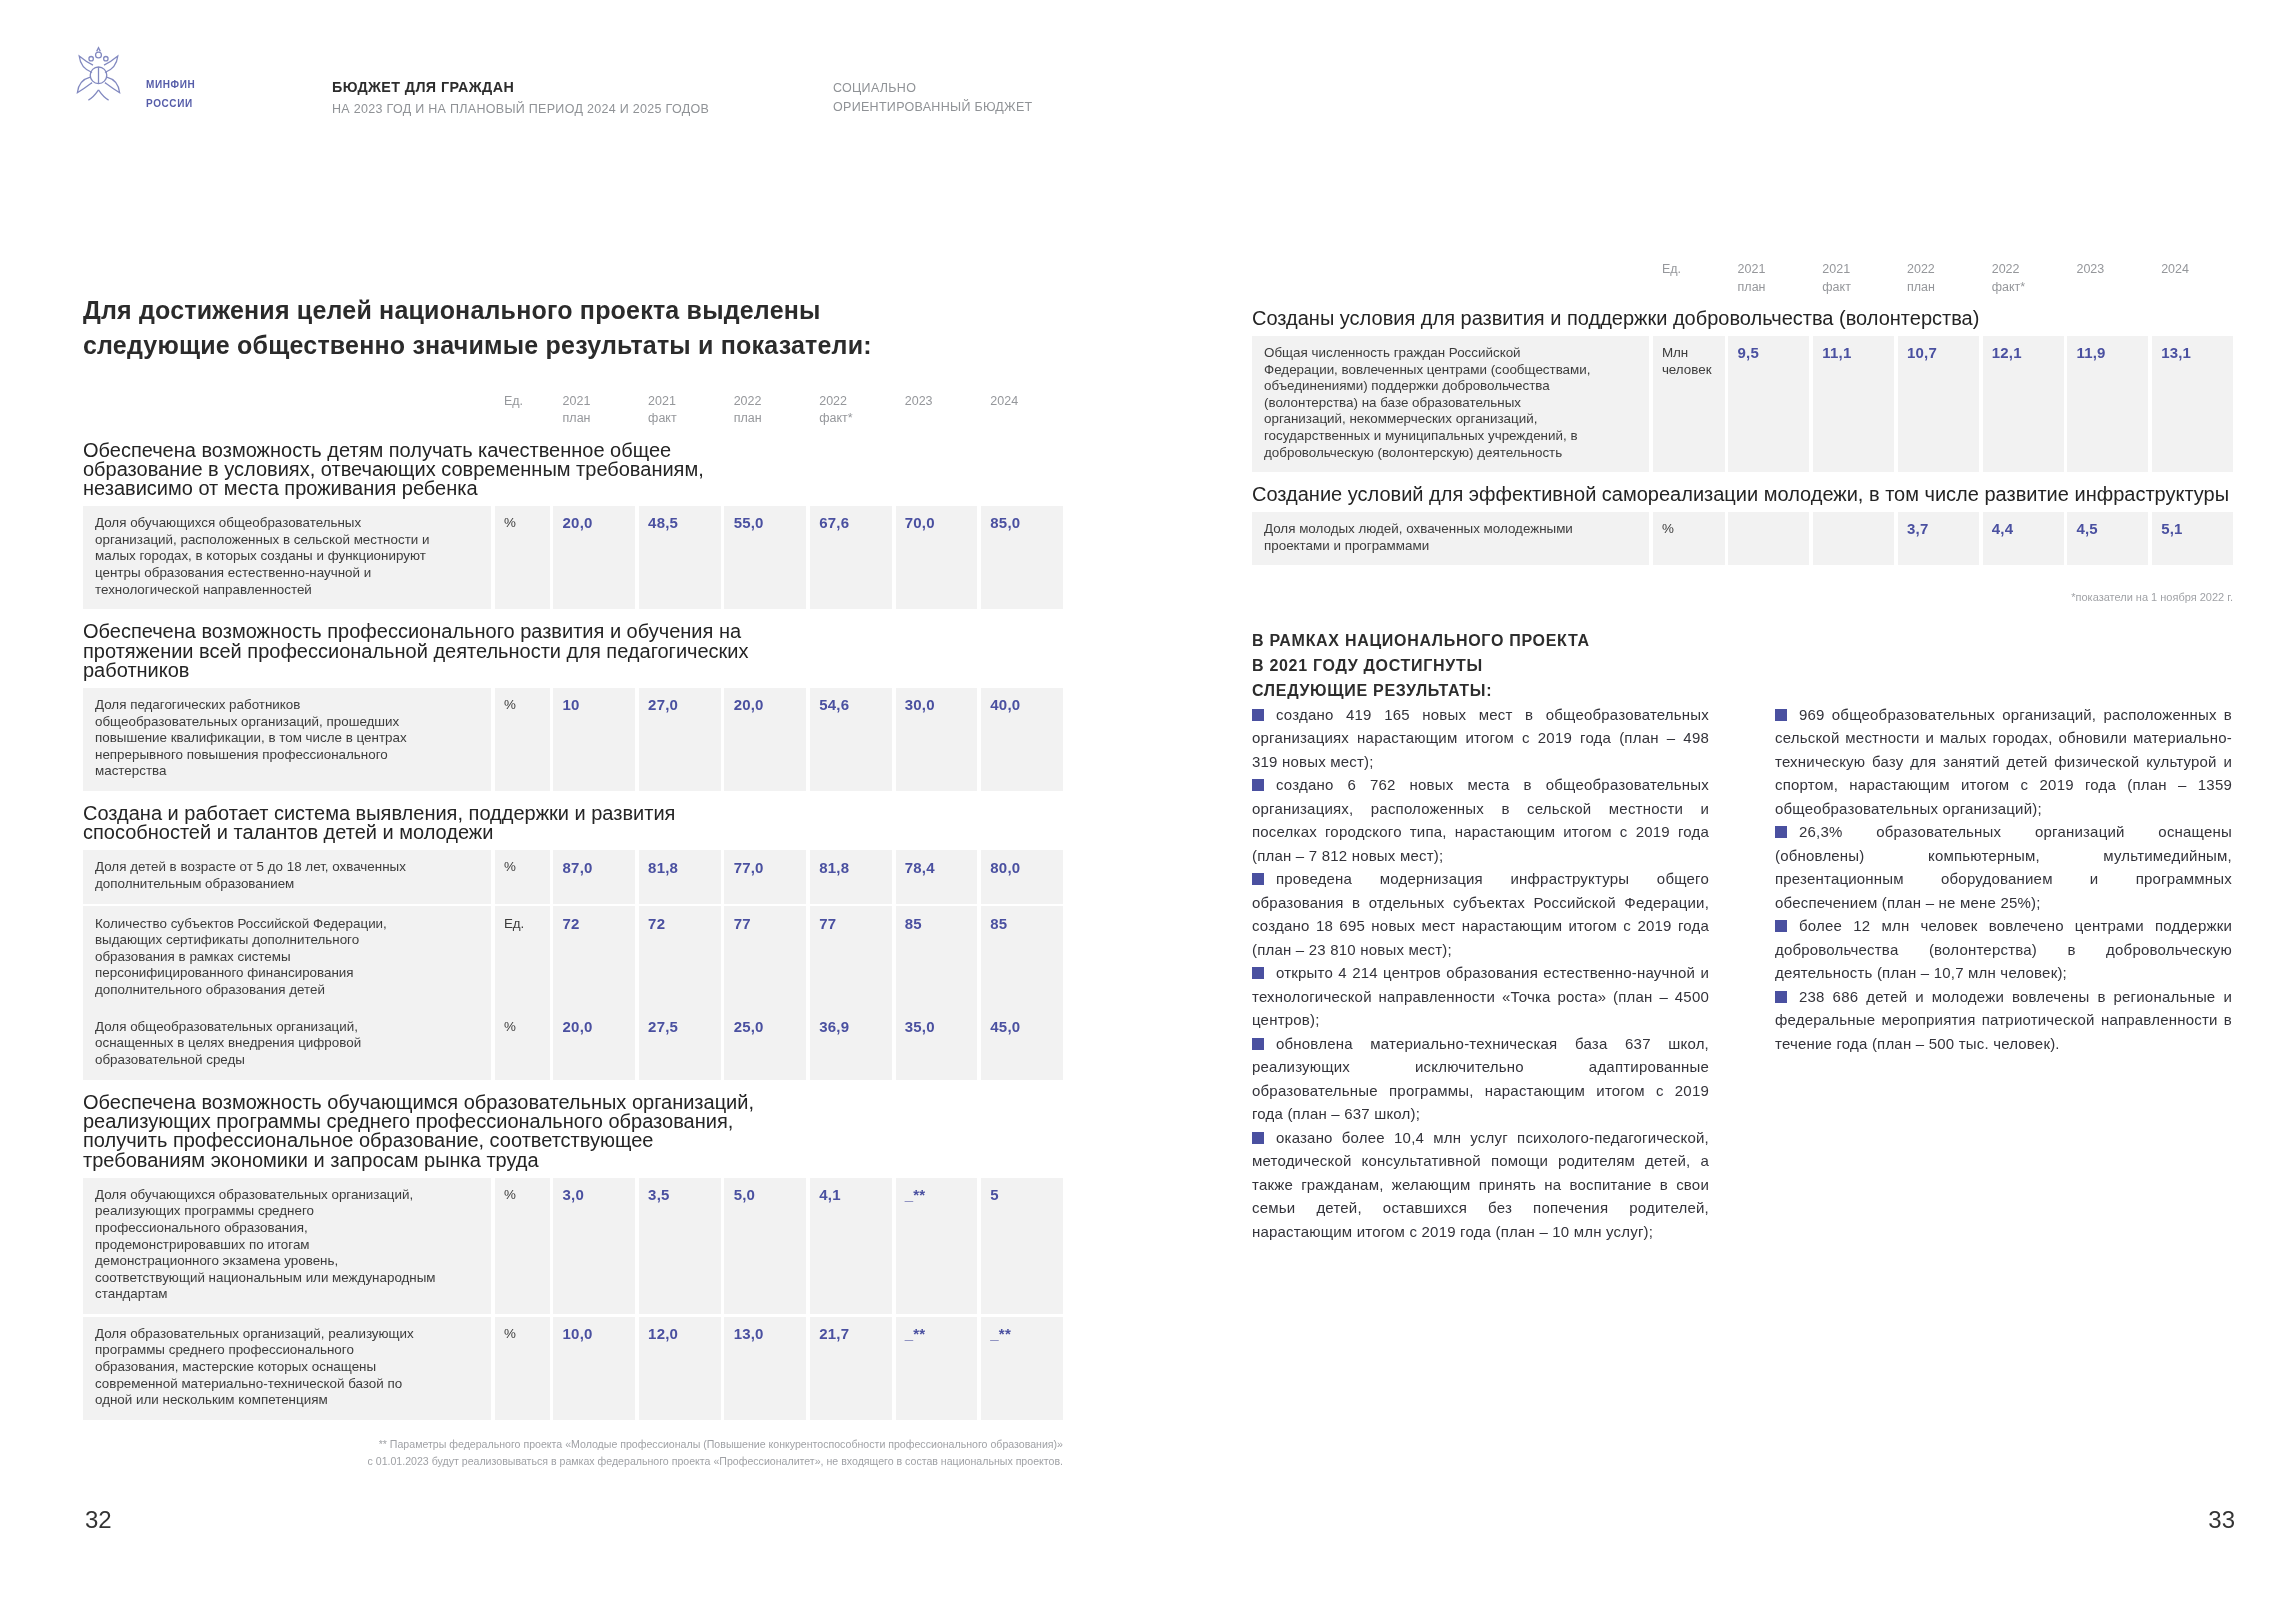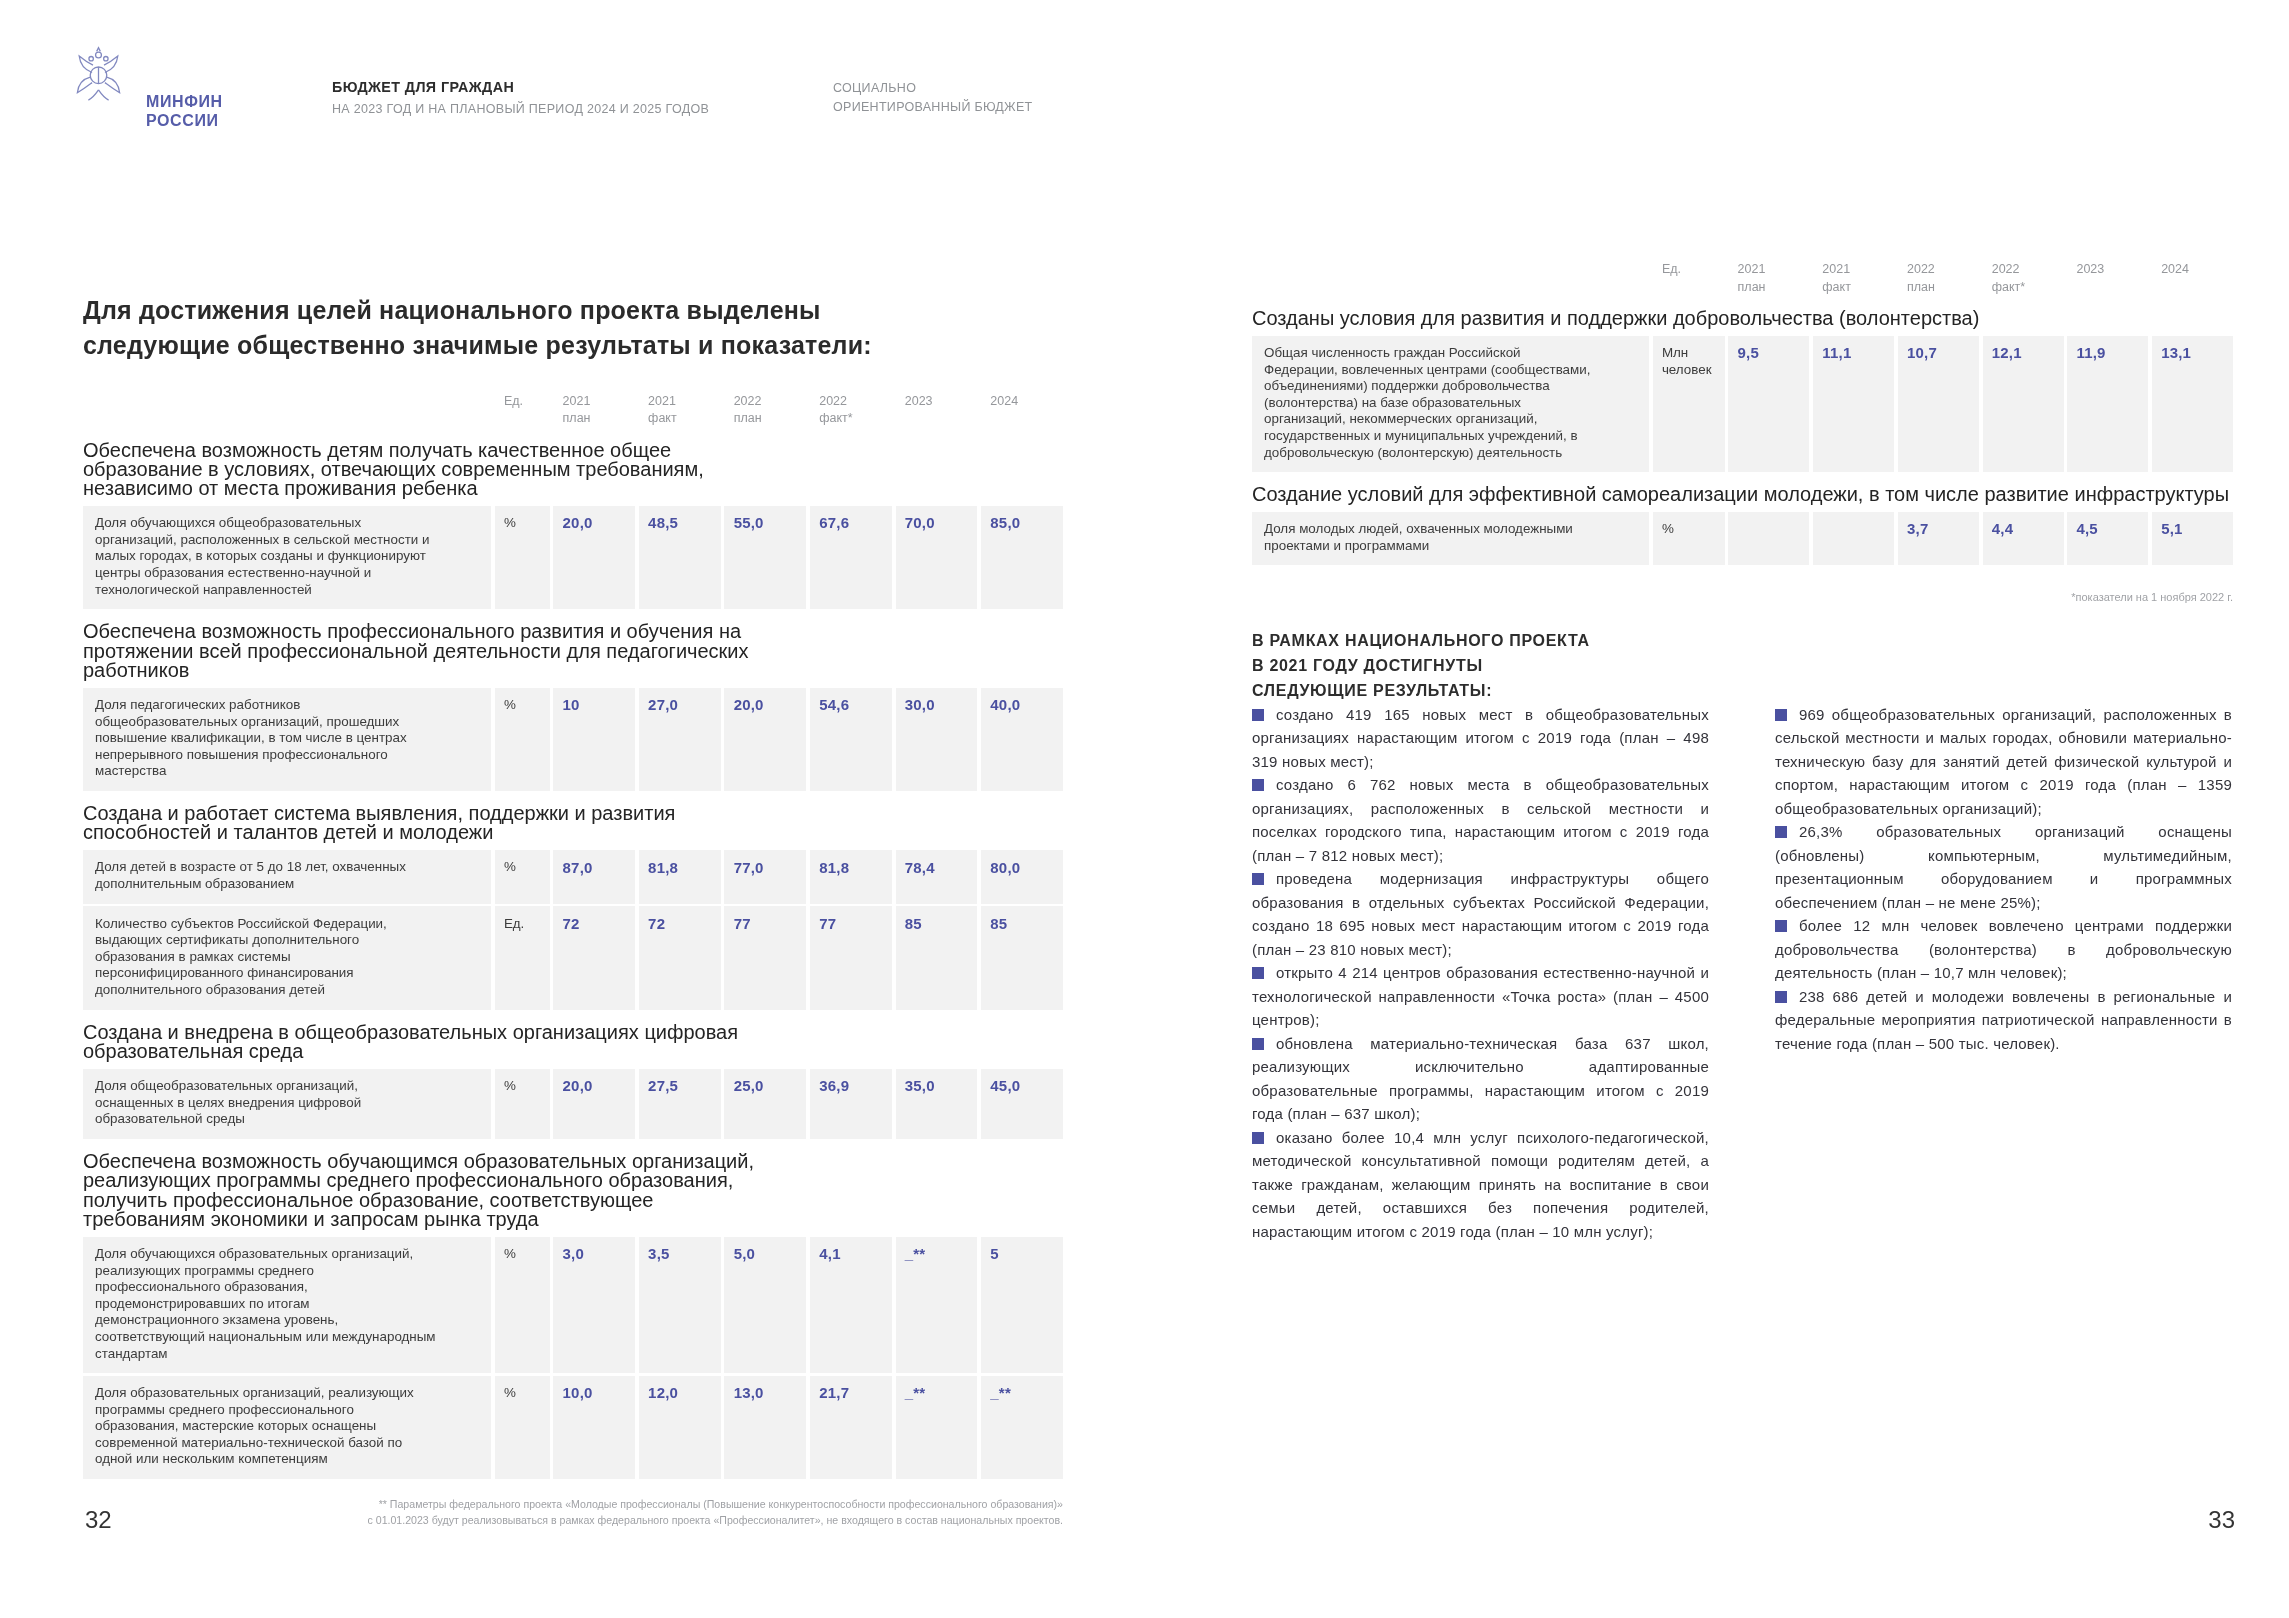--- a/index.html
+++ b/index.html
@@ -11,21 +11,21 @@
   }
   *{box-sizing:border-box;}
   html,body{margin:0;padding:0;}
   body{
     width:2290px;height:1619px;position:relative;background:#ffffff;
     font-family:"Liberation Sans",sans-serif;color:var(--body-dark);
     overflow:hidden;
   }
   
   .hdr-logo{position:absolute;left:70px;top:42px;}
-  .hdr-ministry{position:absolute;left:146px;top:92px;font-size:16px;font-weight:bold;
+  .hdr-ministry{position:absolute;left:146px;top:75px;font-size:10px;font-weight:bold;
     color:#565da9;line-height:19.4px;letter-spacing:0.6px;}
   .hdr-doc{position:absolute;left:332px;top:79px;}
   .hdr-doc .t{font-size:14.3px;font-weight:bold;color:#2c2c2c;letter-spacing:0.4px;}
   .hdr-doc .s{font-size:12.5px;color:#8f9296;letter-spacing:0.3px;margin-top:6.5px;}
   .hdr-right{position:absolute;left:833px;top:79px;font-size:12.5px;color:#8f9296;
     line-height:19.4px;letter-spacing:0.3px;}
   
   .page{position:absolute;}
   #left-page{left:83px;top:293px;width:980px;}
   #right-page{left:1252px;top:261px;width:981px;}
@@ -168,21 +168,20 @@
           <div class="cell lcell">Количество субъектов Российской Федерации, выдающих сертификаты дополнительного образования в рамках системы персонифицированного финансирования дополнительного образования детей</div>
           <div class="cell ucell">Ед.</div>
           <div class="cell vcell">72</div>
           <div class="cell vcell">72</div>
           <div class="cell vcell">77</div>
           <div class="cell vcell">77</div>
           <div class="cell vcell">85</div>
           <div class="cell vcell">85</div>
         </div>
       </div>
-      <div class="sec-head">Создана и внедрена в общеобразовательных организациях цифровая образовательная среда</div>
       <div class="sec-rows">
         <div class="trow">
           <div class="cell lcell">Доля общеобразовательных организаций, оснащенных в целях внедрения цифровой образовательной среды</div>
           <div class="cell ucell">%</div>
           <div class="cell vcell">20,0</div>
           <div class="cell vcell">27,5</div>
           <div class="cell vcell">25,0</div>
           <div class="cell vcell">36,9</div>
           <div class="cell vcell">35,0</div>
           <div class="cell vcell">45,0</div>

